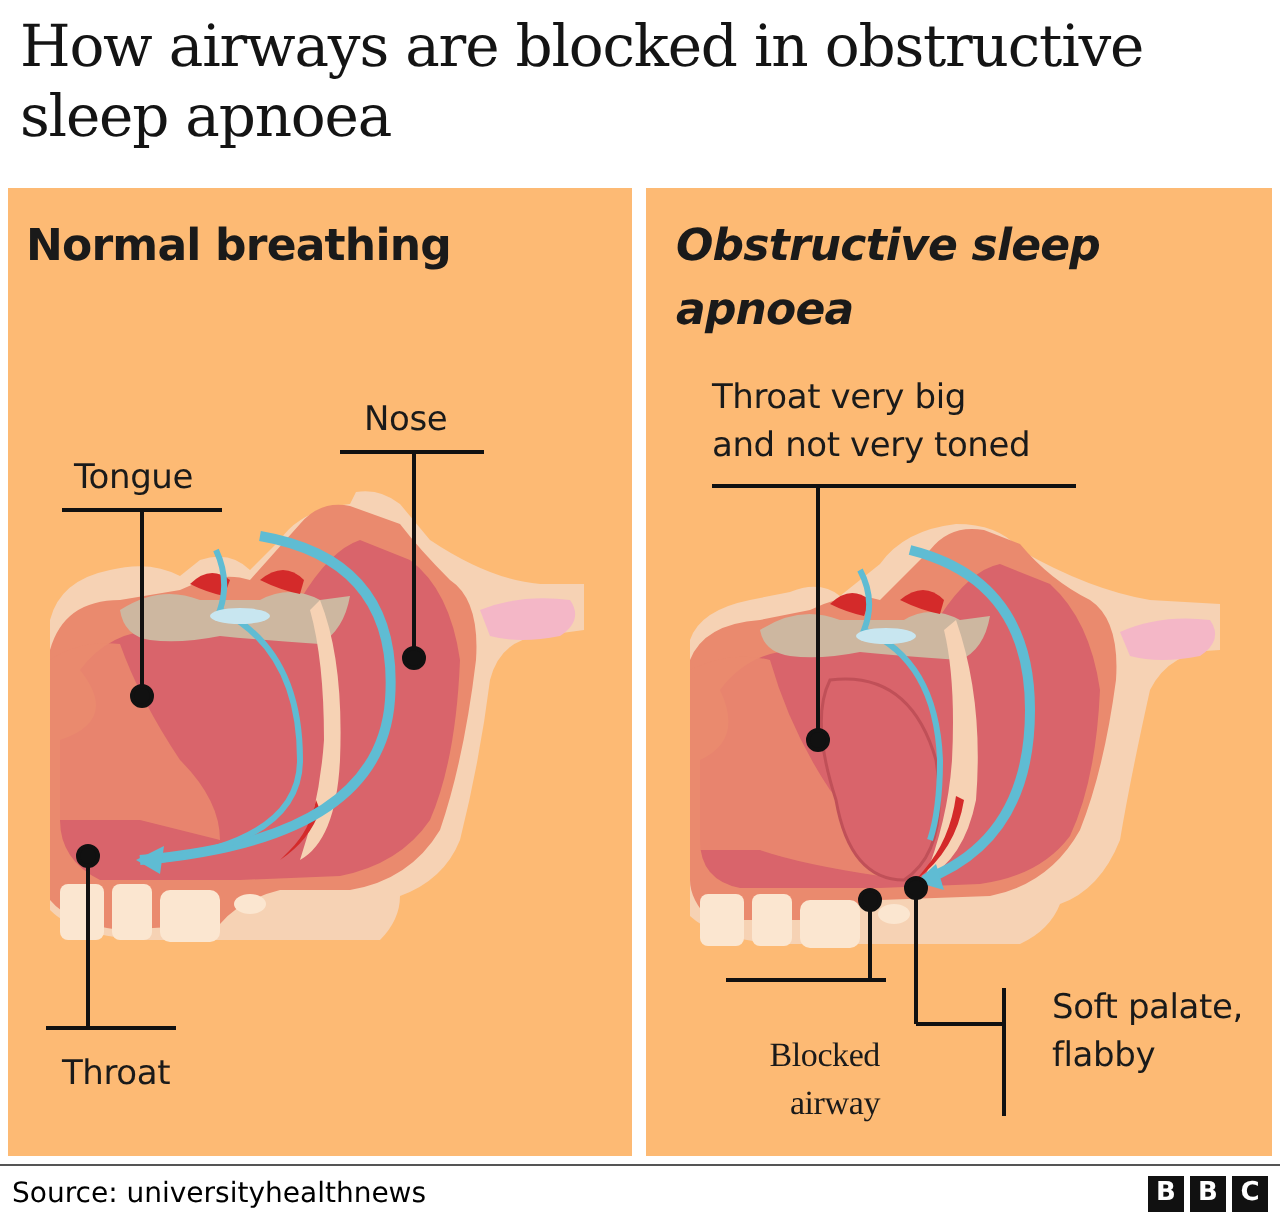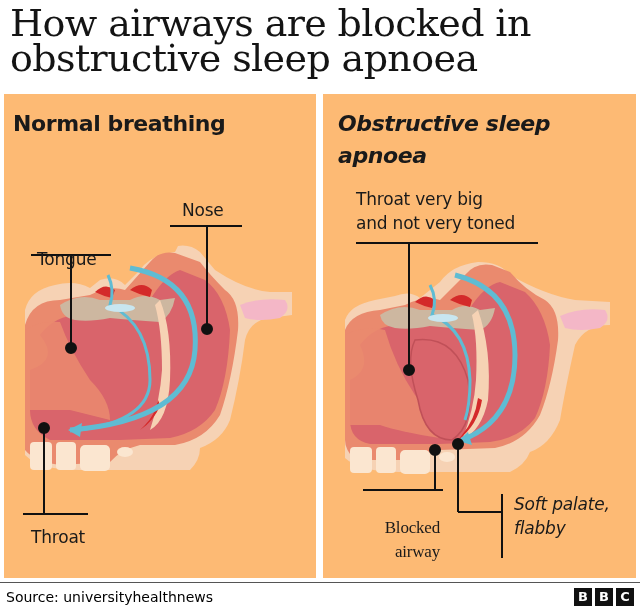--- a/index.html
+++ b/index.html
@@ -1,17 +1,17 @@
 <!DOCTYPE html>
 <html><head>
 <meta charset="utf-8">
 <style>
   html,body{margin:0;padding:0;background:#ffffff;}
   body{width:640px;height:611px;position:relative;overflow:hidden;font-family:"Liberation Sans","DejaVu Sans",sans-serif;color:#1a1a1a;}
-  .title{position:absolute;left:10px;top:6px;width:625px;font-family:"DejaVu Serif","Liberation Serif",serif;font-size:38px;line-height:35px;font-weight:normal;letter-spacing:-0.6px;color:#141414;}
+  .title{position:absolute;left:10px;top:6px;width:625px;font-family:"DejaVu Serif","Liberation Serif",serif;font-size:29px;line-height:35px;font-weight:normal;letter-spacing:-0.6px;color:#141414;}
   .panel{position:absolute;top:94px;height:484px;background:#fdba74;}
   .panel.left{left:4px;width:312px;}
   .panel.right{left:323px;width:313px;}
   .panel-title{position:absolute;left:9px;top:14px;font-family:"DejaVu Sans",sans-serif;font-size:22px;line-height:32px;font-weight:bold;letter-spacing:-0.4px;color:#1a1a1a;}
   .panel.right .panel-title{left:15px;font-style:italic;}
   .label{position:absolute;font-family:"DejaVu Sans",sans-serif;font-size:17px;line-height:24px;color:#1a1a1a;letter-spacing:-0.2px;}
   svg.illus{position:absolute;left:0;top:0;}
   .footer-rule{position:absolute;left:0;top:582px;width:640px;height:1px;background:#555;}
   .source{position:absolute;left:6px;top:587px;font-family:"DejaVu Sans",sans-serif;font-size:14px;line-height:20px;color:#000000;}
   .bbc{position:absolute;right:6px;top:588px;display:flex;gap:3px;}
@@ -67,21 +67,21 @@
       <circle cx="67" cy="254" r="5"></circle>
       <line x1="166" y1="132" x2="238" y2="132"></line>
       <line x1="203" y1="132" x2="203" y2="235"></line>
       <circle cx="203" cy="235" r="5"></circle>
       <line x1="40" y1="334" x2="40" y2="420"></line>
       <circle cx="40" cy="334" r="5"></circle>
       <line x1="19" y1="420" x2="84" y2="420"></line>
     </g>
   </svg>
 
-  <div class="label" style="left:33px;top:133px;margin-top:20px;">Tongue</div>
+  <div class="label" style="left:33px;top:133px;">Tongue</div>
   <div class="label" style="left:178px;top:104px;">Nose</div>
   <div class="label" style="left:27px;top:431px;">Throat</div>
 </div>
 
 <div class="panel right">
   <div class="panel-title">
     <div>Obstructive sleep</div>
     <div>apnoea</div>
   </div>
 
@@ -135,21 +135,21 @@
   </svg>
 
   <div class="label" style="left:33px;top:93px;">
     <div>Throat very big</div>
     <div>and not very toned</div>
   </div>
   <div class="label" style="left:43px;top:422px;text-align:right;width:74px;font-family:Liberation Serif, serif;">
     <div>Blocked</div>
     <div>airway</div>
   </div>
-  <div class="label" style="left:191px;top:398px;font-style:italic;">
+  <div class="label" style="left:203px;top:398px;">
     <div>Soft palate,</div>
     <div>flabby</div>
   </div>
 </div>
 
 <div class="footer-rule"></div>
 <div class="source">Source: universityhealthnews</div>
 <div class="bbc">
   <span>B</span>
   <span>B</span>

